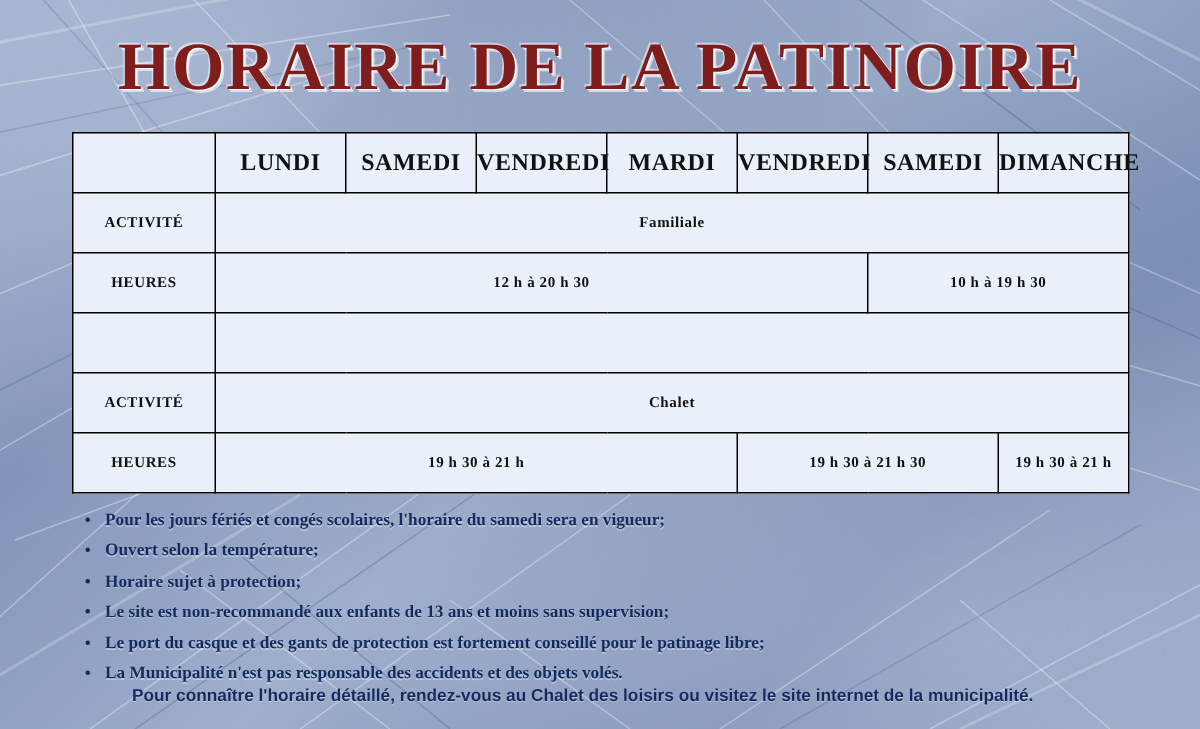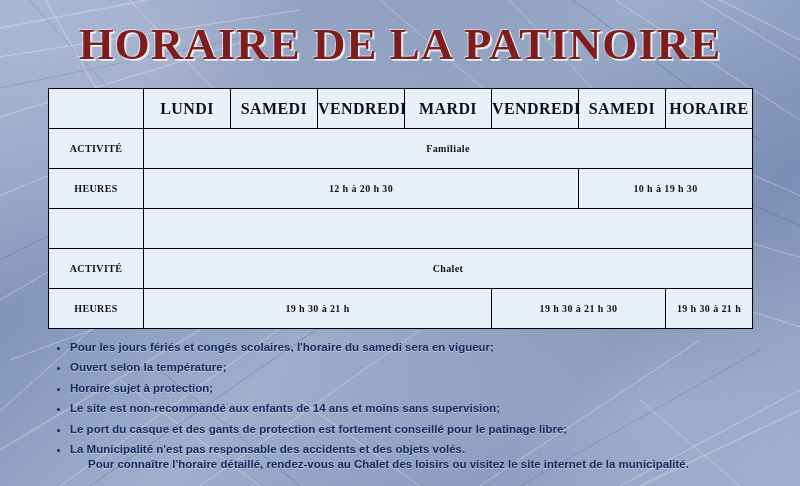--- a/index.html
+++ b/index.html
@@ -91,21 +91,21 @@
 
   
   #notes {
     position: absolute;
     left: 48px;
     top: 340px;
     width: 710px;
     color: #122a5e;
     font-size: 11.5px;
     font-weight: bold;
-    font-family: Liberation Sans, sans-serif;
+    font-family: Liberation Serif, serif;
   }
   #notes ul {
     margin: 0;
     padding-left: 22px;
     list-style: disc;
   }
   #notes li {
     margin: 0 0 6px 0;
     line-height: 1.25;
     text-shadow: 0 1px 0 rgba(255,255,255,0.35);
@@ -175,21 +175,21 @@
 <table id="schedule">
   <thead>
     <tr>
       <th class="rowlabel corner"></th>
       <th>LUNDI</th>
       <th>SAMEDI</th>
       <th>VENDREDI</th>
       <th>MARDI</th>
       <th>VENDREDI</th>
       <th>SAMEDI</th>
-      <th>HORAIRE</th>
+      <th>DIMANCHE</th>
     </tr>
   </thead>
   <tbody>
     <tr>
       <td class="rowlabel">ACTIVITÉ</td>
       <td colspan="7">Familiale</td>
     </tr>
     <tr>
       <td class="rowlabel">HEURES</td>
       <td colspan="5">12 h à 20 h 30</td>
@@ -210,19 +210,19 @@
       <td>19 h 30 à 21 h</td>
     </tr>
   </tbody>
 </table>
 
 <div id="notes">
   <ul>
     <li>Pour les jours fériés et congés scolaires, l'horaire du samedi sera en vigueur;</li>
     <li>Ouvert selon la température;</li>
     <li>Horaire sujet à protection;</li>
-    <li>Le site est non-recommandé aux enfants de 14 ans et moins sans supervision;</li>
+    <li>Le site est non-recommandé aux enfants de 13 ans et moins sans supervision;</li>
     <li>Le port du casque et des gants de protection est fortement conseillé pour le patinage libre;</li>
     <li>La Municipalité n'est pas responsable des accidents et des objets volés.</li>
   </ul>
 </div>
 
 <div id="footer">Pour connaître l'horaire détaillé, rendez-vous au Chalet des loisirs ou visitez le site internet de la municipalité.</div>
 
 </body></html>

